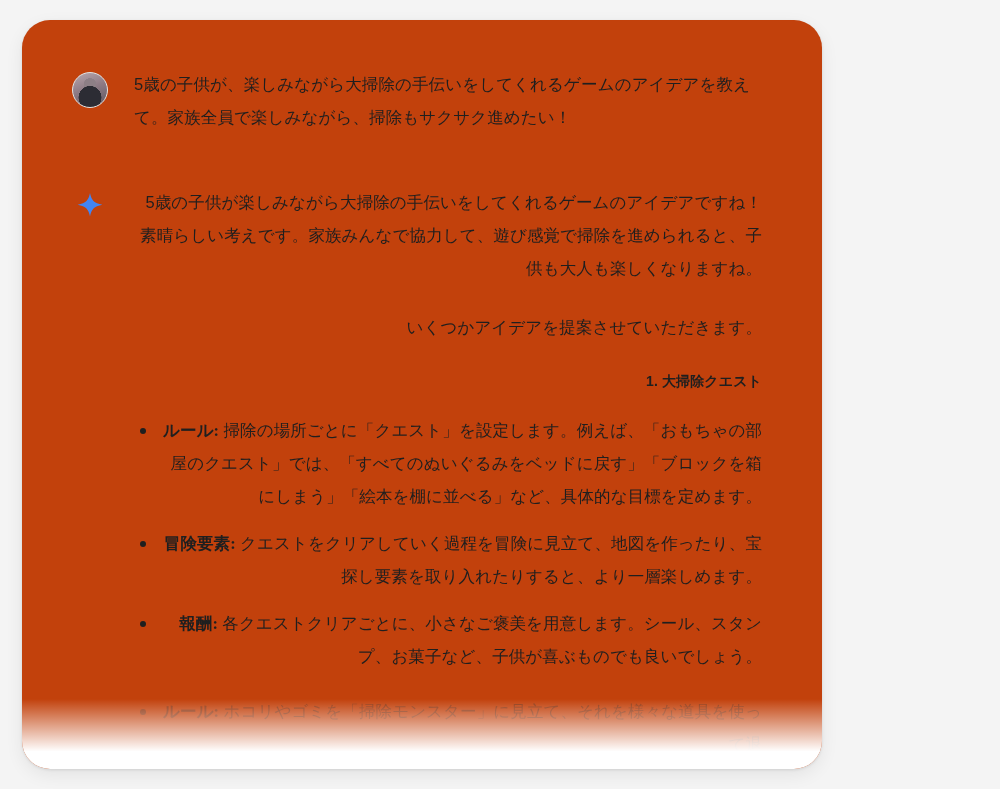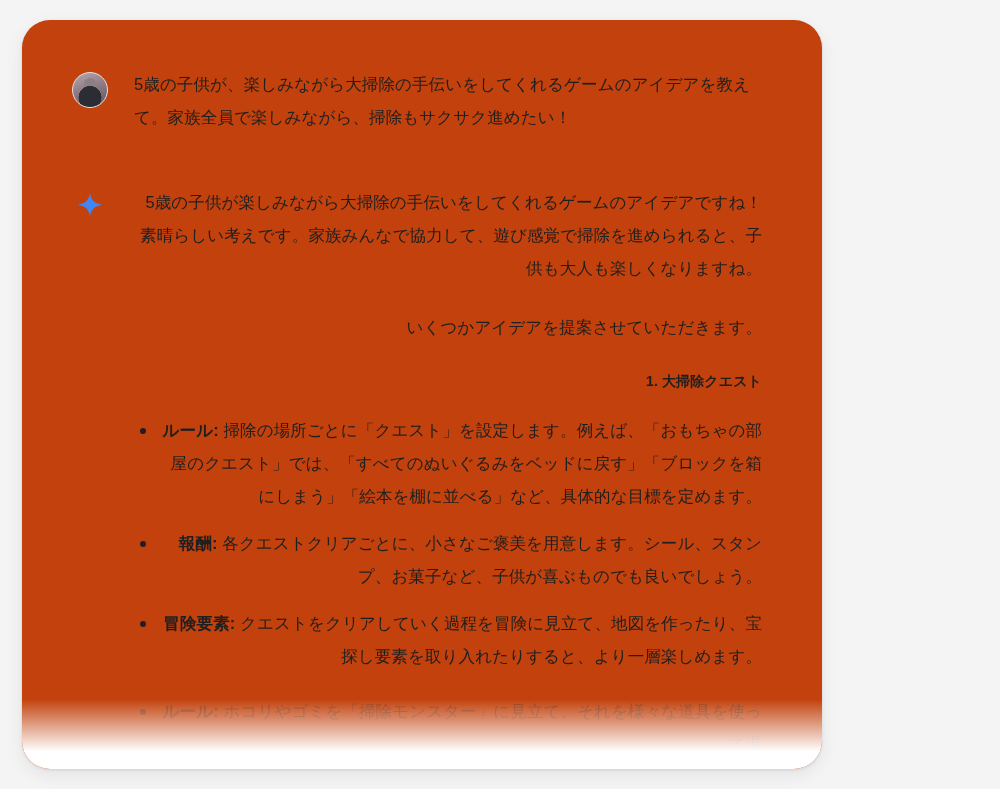--- a/index.html
+++ b/index.html
@@ -100,20 +100,21 @@
     line-height: 30px;
     font-weight: bold;
     color: #1f1f1f;
     margin: 0 0 18px 0;
   }
 
   ul.bullets {
     list-style: none;
     margin: 0 0 22px 0;
     padding: 0;
+    font-family: Liberation Serif, serif;
   }
   ul.bullets li {
     position: relative;
     padding-left: 26px;
     margin-bottom: 14px;
     line-height: 33px;
   }
   ul.bullets li:last-child { margin-bottom: 0; }
   ul.bullets li::before {
     content: "";
@@ -166,24 +167,24 @@
           <p class="para">5歳の子供が楽しみながら大掃除の手伝いをしてくれるゲームのアイデアですね！素晴らしい考えです。家族みんなで協力して、遊び感覚で掃除を進められると、子供も大人も楽しくなりますね。</p>
 
           <p class="para tight">いくつかアイデアを提案させていただきます。</p>
 
           <h3 class="section">1. 大掃除クエスト</h3>
           <ul class="bullets">
             <li>
               <span class="lbl">ルール:</span><span> 掃除の場所ごとに「クエスト」を設定します。例えば、「おもちゃの部屋のクエスト」では、「すべてのぬいぐるみをベッドに戻す」「ブロックを箱にしまう」「絵本を棚に並べる」など、具体的な目標を定めます。</span>
             </li>
             <li>
-              <span class="lbl">報酬:</span><span> 各クエストクリアごとに、小さなご褒美を用意します。シール、スタンプ、お菓子など、子供が喜ぶものでも良いでしょう。</span>
+              <span class="lbl">冒険要素:</span><span> クエストをクリアしていく過程を冒険に見立て、地図を作ったり、宝探し要素を取り入れたりすると、より一層楽しめます。</span>
             </li>
             <li>
-              <span class="lbl">冒険要素:</span><span> クエストをクリアしていく過程を冒険に見立て、地図を作ったり、宝探し要素を取り入れたりすると、より一層楽しめます。</span>
+              <span class="lbl">報酬:</span><span> 各クエストクリアごとに、小さなご褒美を用意します。シール、スタンプ、お菓子など、子供が喜ぶものでも良いでしょう。</span>
             </li>
           </ul>
 
           <ul class="bullets faded">
             <li>
               <span class="lbl">ルール:</span><span> ホコリやゴミを「掃除モンスター」に見立て、それを様々な道具を使って退</span>
             </li>
           </ul>
 
         </div>

